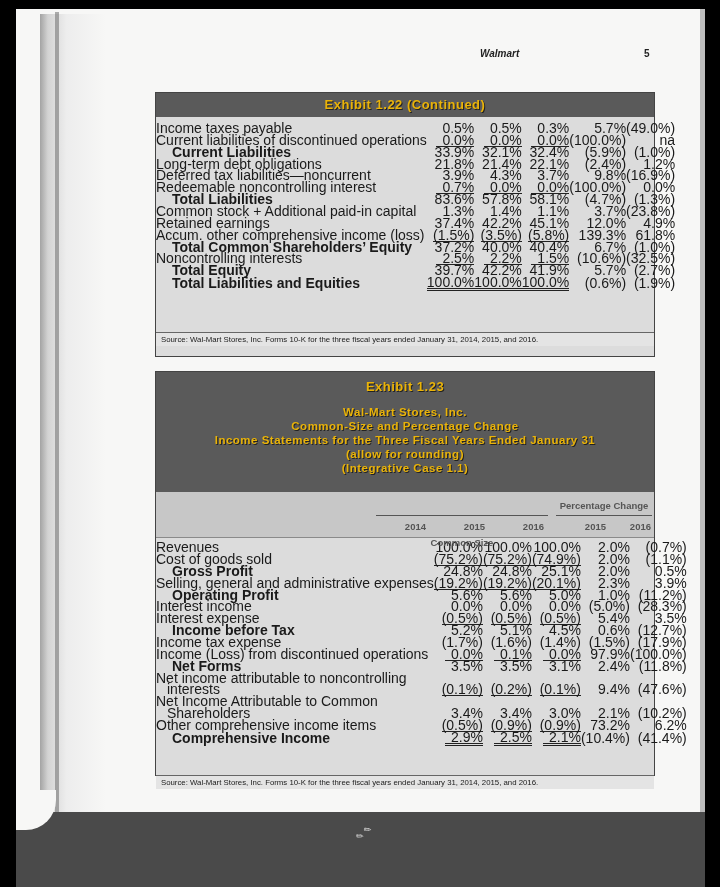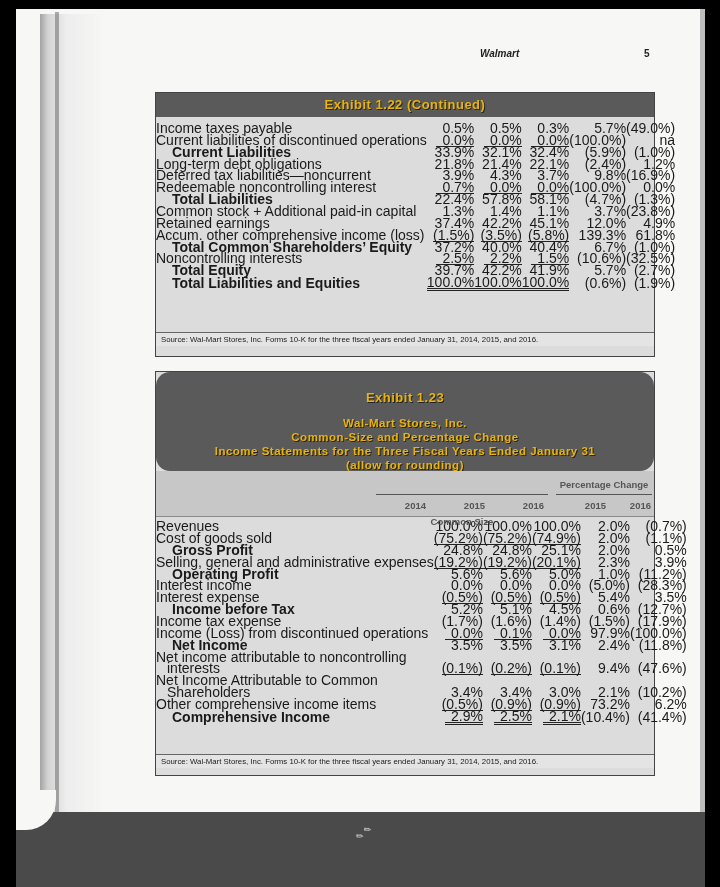--- a/index.html
+++ b/index.html
@@ -44,21 +44,21 @@
     background: #dcdcdc;
   }
   #ex122 { top: 92px; height: 265px; }
   #ex123 { top: 371px; height: 405px; }
 
   .ex-banner {
     background: #5a5a5a; color: #eab308; text-align: center; font-weight: bold;
     letter-spacing: .5px;
   }
   #ex122 .ex-banner { height: 24px; line-height: 24px; font-size: 13px; text-shadow: 1px 1px 0 #222; }
-  #ex123 .ex-banner { height: 99px; padding-top: 16px; border-radius: 14px; }
+  #ex123 .ex-banner { height: 120px; padding-top: 5px; }
   .ex-title { font-size: 13px; line-height: 19px; text-shadow: 1px 1px 0 #222; }
   .ex-sub { font-size: 11.5px; line-height: 14px; text-shadow: 1px 1px 0 #222; }
   .ex-sub-first { margin-top: 9px; }
 
   .col-head {
     background: #c7c7c7; height: 46px; position: relative; border-bottom: 1px solid #8a8a8a;
   }
   .group-label { position: absolute; top: 8px; font-size: 9.5px; font-weight: bold; color: #555; text-align: center; }
   .group-rule { position: absolute; top: 23px; height: 1px; background: #555; }
   .year-label { position: absolute; top: 29px; font-size: 9.5px; font-weight: bold; color: #555; text-align: right; width: 50px; }
@@ -148,21 +148,21 @@
           <tr>
             <td class="lbl">Redeemable noncontrolling interest</td>
             <td class="num"><span class="ul">0.7%</span></td>
             <td class="num"><span class="ul">0.0%</span></td>
             <td class="num"><span class="ul">0.0%</span></td>
             <td class="num pc1"><span>(100.0%)</span></td>
             <td class="num pc2"><span>0.0%</span></td>
           </tr>
           <tr>
             <td class="lbl ind">Total Liabilities</td>
-            <td class="num"><span>22.4%</span></td>
+            <td class="num"><span>83.6%</span></td>
             <td class="num"><span>57.8%</span></td>
             <td class="num"><span>58.1%</span></td>
             <td class="num pc1"><span>(4.7%)</span></td>
             <td class="num pc2"><span>(1.3%)</span></td>
           </tr>
           <tr>
             <td class="lbl">Common stock + Additional paid-in capital</td>
             <td class="num"><span>1.3%</span></td>
             <td class="num"><span>1.4%</span></td>
             <td class="num"><span>1.1%</span></td>
@@ -320,21 +320,21 @@
           </tr>
           <tr>
             <td class="lbl">Income (Loss) from discontinued operations</td>
             <td class="num"><span class="ul">0.0%</span></td>
             <td class="num"><span class="ul">0.1%</span></td>
             <td class="num"><span class="ul">0.0%</span></td>
             <td class="num pc1"><span>97.9%</span></td>
             <td class="num pc2"><span>(100.0%)</span></td>
           </tr>
           <tr>
-            <td class="lbl ind">Net Income</td>
+            <td class="lbl ind">Net Forms</td>
             <td class="num"><span>3.5%</span></td>
             <td class="num"><span>3.5%</span></td>
             <td class="num"><span>3.1%</span></td>
             <td class="num pc1"><span>2.4%</span></td>
             <td class="num pc2"><span>(11.8%)</span></td>
           </tr>
           <tr>
             <td class="lbl">Net income attributable to noncontrolling</td>
             <td class="num"><span></span></td>
             <td class="num"><span></span></td>

